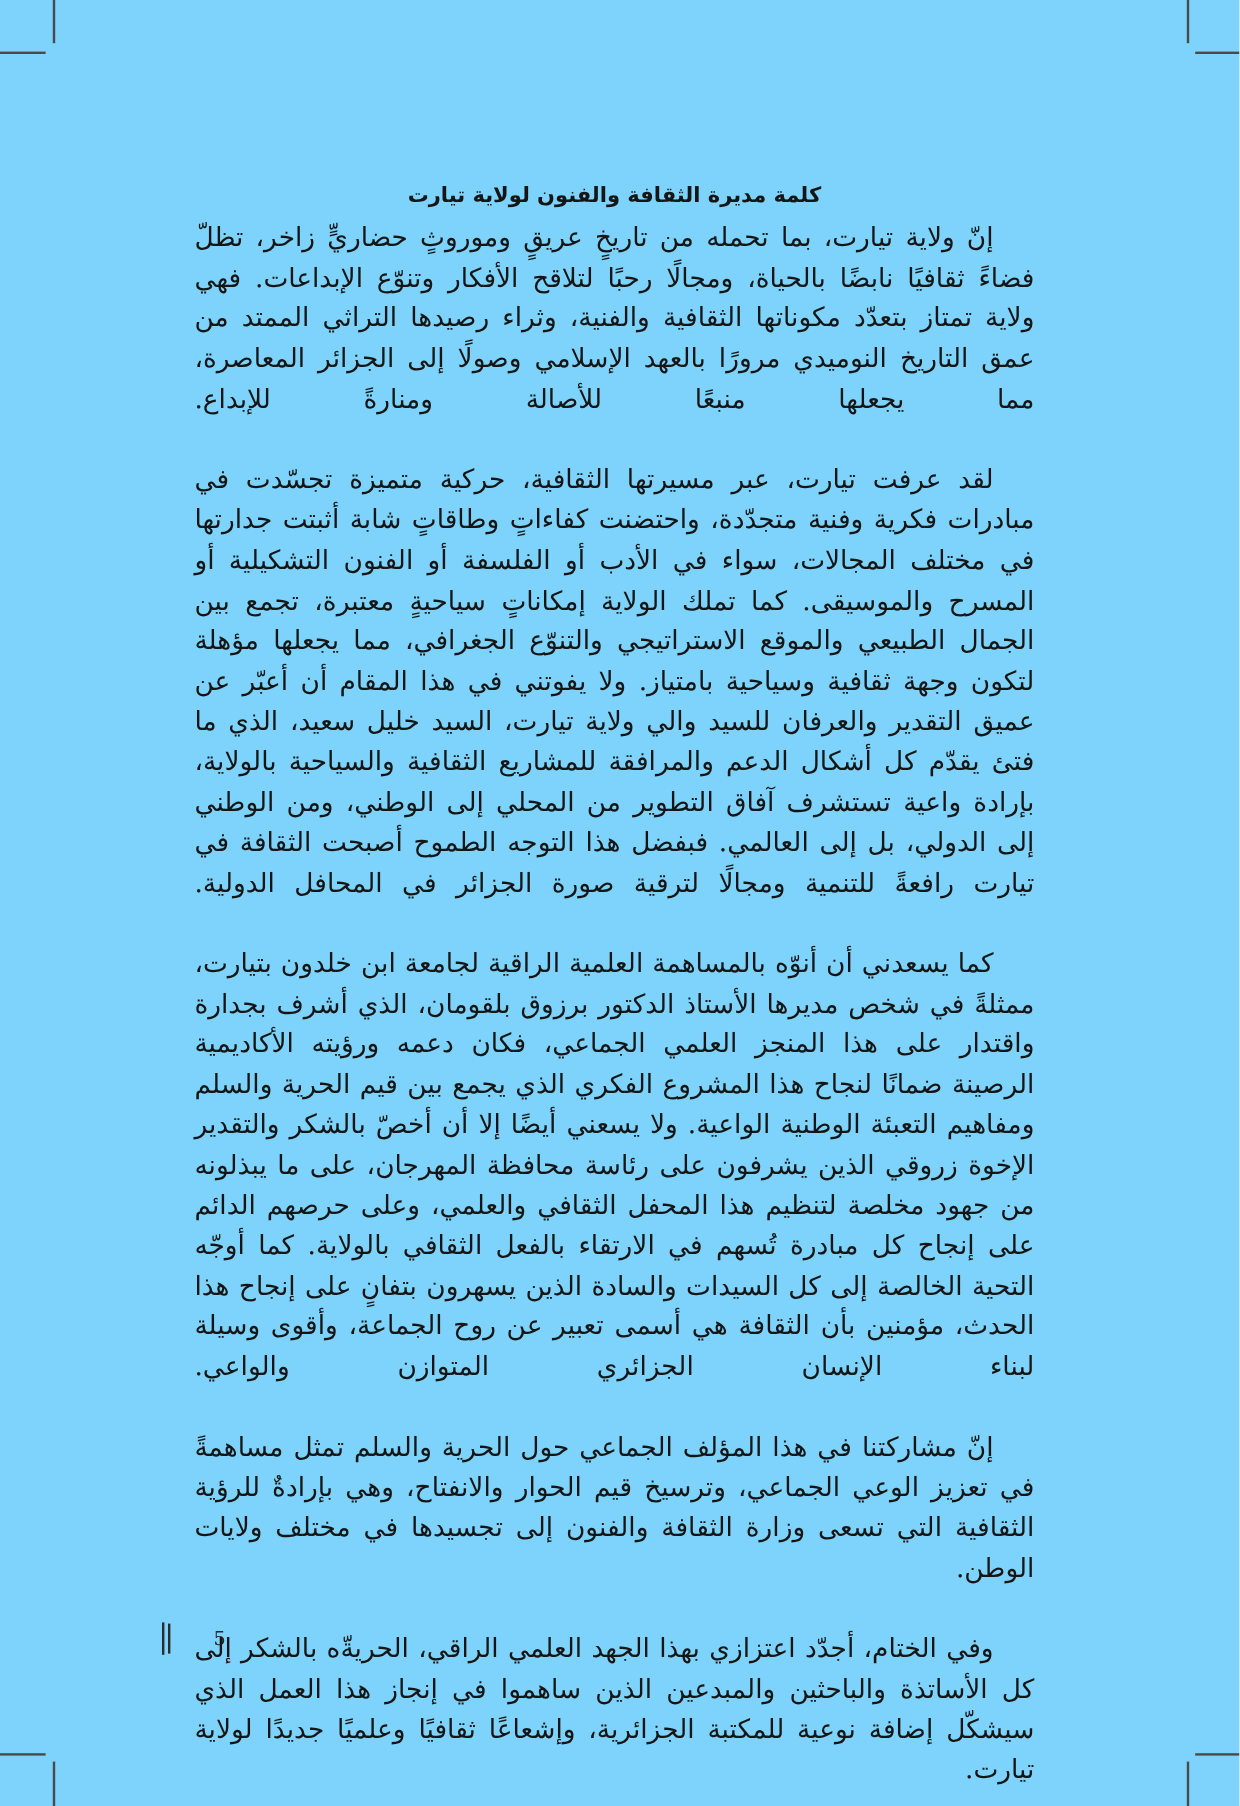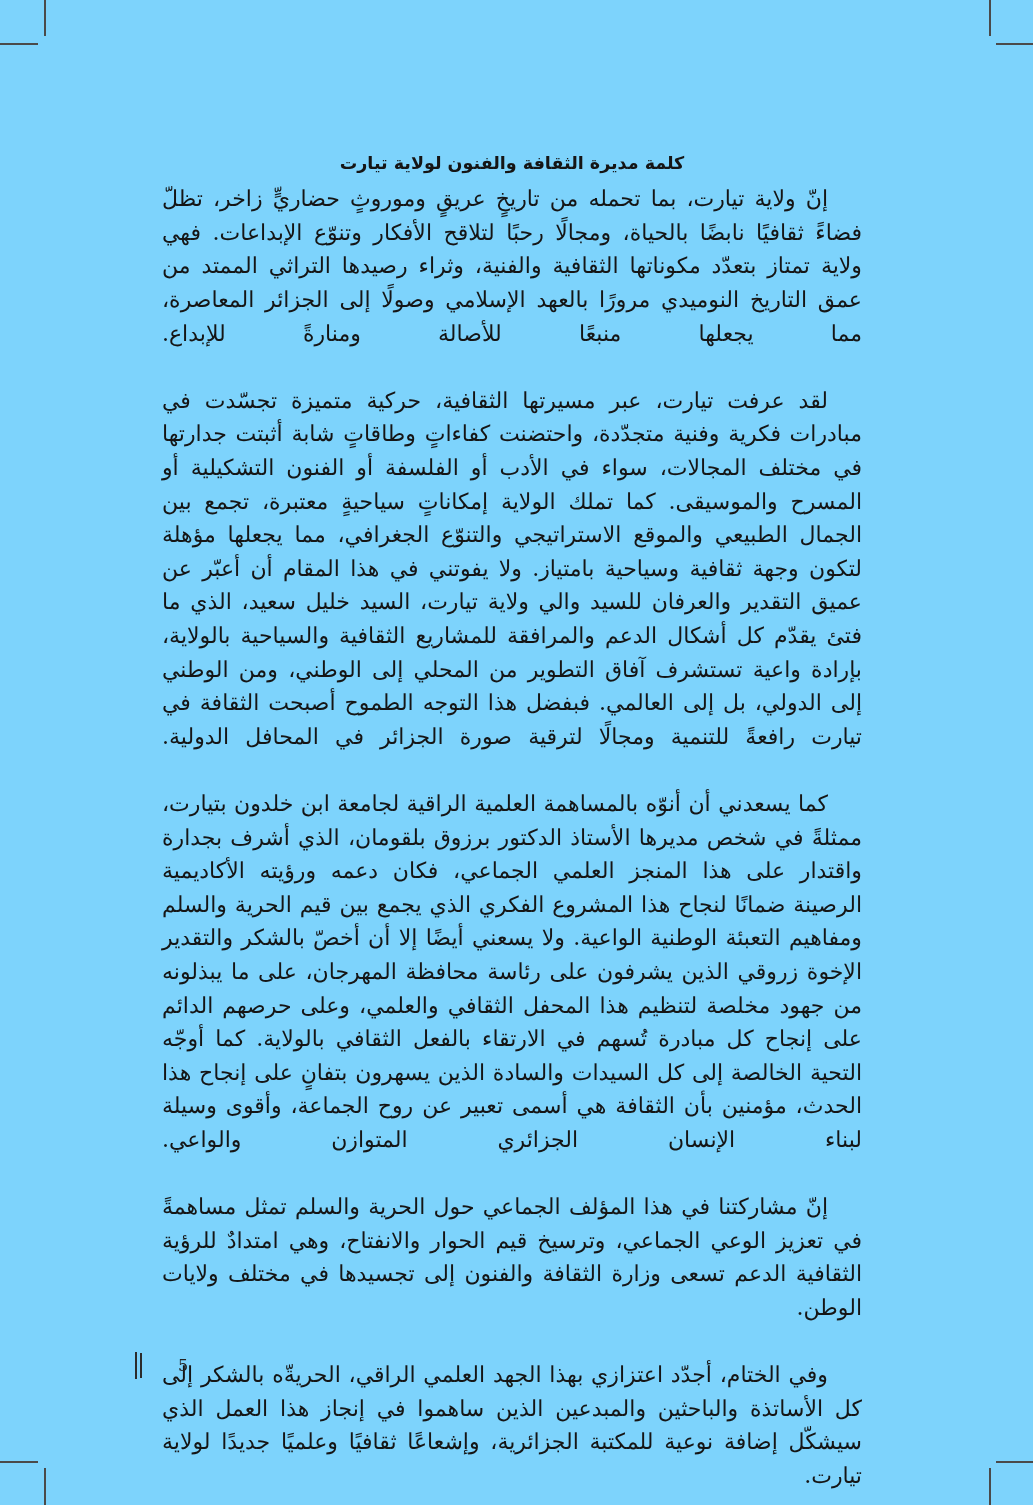--- a/index.html
+++ b/index.html
@@ -138,21 +138,21 @@
   <div class="content">
 
     <h1 class="doc-title">كلمة مديرة الثقافة والفنون لولاية تيارت</h1>
 
     <p class="para indent">إنّ ولاية تيارت، بما تحمله من تاريخٍ عريقٍ وموروثٍ حضاريٍّ زاخر، تظلّ فضاءً ثقافيًا نابضًا بالحياة، ومجالًا رحبًا لتلاقح الأفكار وتنوّع الإبداعات. فهي ولاية تمتاز بتعدّد مكوناتها الثقافية والفنية، وثراء رصيدها التراثي الممتد من عمق التاريخ النوميدي مرورًا بالعهد الإسلامي وصولًا إلى الجزائر المعاصرة، مما يجعلها منبعًا للأصالة ومنارةً للإبداع.</p>
 
     <p class="para indent">لقد عرفت تيارت، عبر مسيرتها الثقافية، حركية متميزة تجسّدت في مبادرات فكرية وفنية متجدّدة، واحتضنت كفاءاتٍ وطاقاتٍ شابة أثبتت جدارتها في مختلف المجالات، سواء في الأدب أو الفلسفة أو الفنون التشكيلية أو المسرح والموسيقى. كما تملك الولاية إمكاناتٍ سياحيةٍ معتبرة، تجمع بين الجمال الطبيعي والموقع الاستراتيجي والتنوّع الجغرافي، مما يجعلها مؤهلة لتكون وجهة ثقافية وسياحية بامتياز. ولا يفوتني في هذا المقام أن أعبّر عن عميق التقدير والعرفان للسيد والي ولاية تيارت، السيد خليل سعيد، الذي ما فتئ يقدّم كل أشكال الدعم والمرافقة للمشاريع الثقافية والسياحية بالولاية، بإرادة واعية تستشرف آفاق التطوير من المحلي إلى الوطني، ومن الوطني إلى الدولي، بل إلى العالمي. فبفضل هذا التوجه الطموح أصبحت الثقافة في تيارت رافعةً للتنمية ومجالًا لترقية صورة الجزائر في المحافل الدولية.</p>
 
     <p class="para indent">كما يسعدني أن أنوّه بالمساهمة العلمية الراقية لجامعة ابن خلدون بتيارت، ممثلةً في شخص مديرها الأستاذ الدكتور برزوق بلقومان، الذي أشرف بجدارة واقتدار على هذا المنجز العلمي الجماعي، فكان دعمه ورؤيته الأكاديمية الرصينة ضمانًا لنجاح هذا المشروع الفكري الذي يجمع بين قيم الحرية والسلم ومفاهيم التعبئة الوطنية الواعية.  ولا يسعني أيضًا إلا أن أخصّ بالشكر والتقدير الإخوة زروقي الذين يشرفون على رئاسة محافظة المهرجان، على ما يبذلونه من جهود مخلصة لتنظيم هذا المحفل الثقافي والعلمي، وعلى حرصهم الدائم على إنجاح كل مبادرة تُسهم في الارتقاء بالفعل الثقافي بالولاية. كما أوجّه التحية الخالصة إلى كل السيدات والسادة الذين يسهرون بتفانٍ على إنجاح هذا الحدث، مؤمنين بأن الثقافة هي أسمى تعبير عن روح الجماعة، وأقوى وسيلة لبناء الإنسان الجزائري المتوازن والواعي.</p>
 
-    <p class="para indent">إنّ مشاركتنا في هذا المؤلف الجماعي حول الحرية والسلم تمثل مساهمةً في تعزيز الوعي الجماعي، وترسيخ قيم الحوار والانفتاح، وهي امتدادٌ للرؤية الثقافية الدعم تسعى وزارة الثقافة والفنون إلى تجسيدها في مختلف ولايات الوطن.</p>
+    <p class="para indent">إنّ مشاركتنا في هذا المؤلف الجماعي حول الحرية والسلم تمثل مساهمةً في تعزيز الوعي الجماعي، وترسيخ قيم الحوار والانفتاح، وهي بإرادةٌ للرؤية الثقافية التي تسعى وزارة الثقافة والفنون إلى تجسيدها في مختلف ولايات الوطن.</p>
 
     <p class="para indent">وفي الختام، أجدّد اعتزازي بهذا الجهد العلمي الراقي، الحريةّه بالشكر إلى كل الأساتذة والباحثين والمبدعين الذين ساهموا في إنجاز هذا العمل الذي سيشكّل إضافة نوعية للمكتبة الجزائرية، وإشعاعًا ثقافيًا وعلميًا جديدًا لولاية تيارت.</p>
 
     <div class="signature-block">
       <p class="sig-line">تيارت في: نوفمبر 2025</p>
       <p class="sig-line second">السيدة مامة بشير: مديرة الثقافة والفنون لولاية تيارت</p>
     </div>
 
   </div>
 

